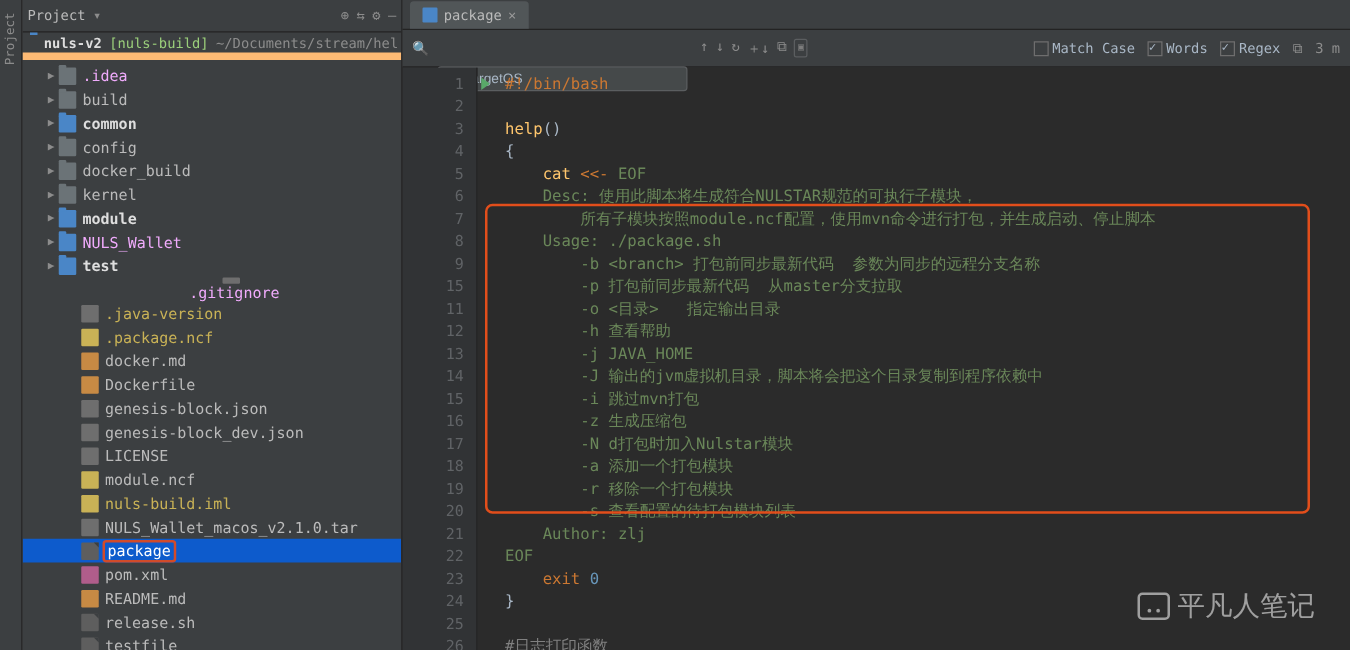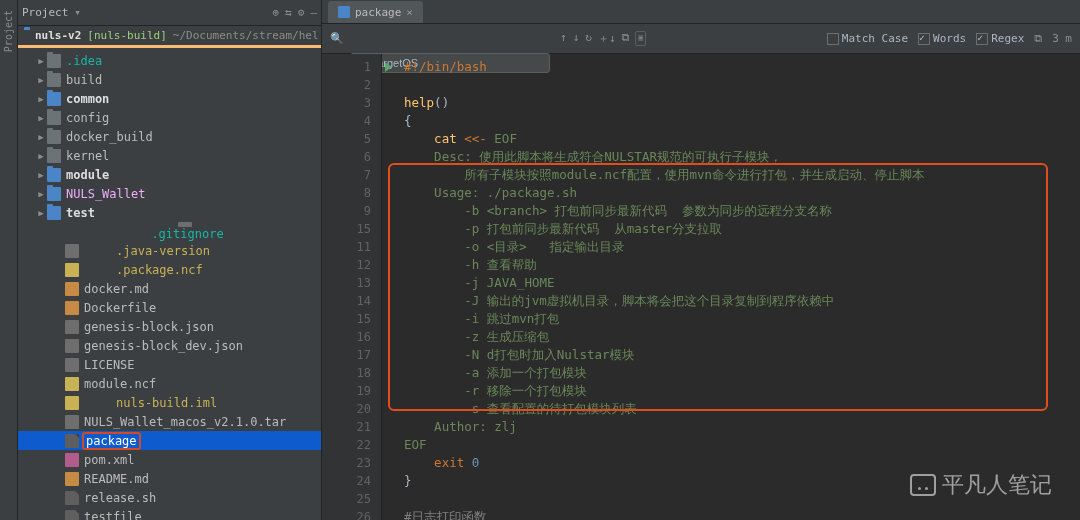--- a/index.html
+++ b/index.html
@@ -30,21 +30,21 @@
   .side-top {
     height:26px; display:flex; align-items:center; gap:4px;
     padding:0 4px; border-bottom:1px solid #232323;
     background:#3c3f41; font-size:11px; color:#bbbbbb;
   }
   .side-top .lbl { color:#bbbbbb; }
   .side-top .dd { margin-left:2px; color:#8c8c8c; }
   .side-top .icons { margin-left:auto; display:flex; gap:6px; color:#8c8c8c; }
   .crumb {
     height:22px; display:flex; align-items:center; gap:6px;
-    padding:0 6px; border-bottom:3px solid #fdba74; font-size:11px;
+    padding:0 6px; border-bottom:6px solid #fdba74; font-size:11px;
     overflow:hidden; white-space:nowrap;
   }
   .crumb .proj { font-weight:bold; color:#dedede;}
   .crumb .branch { color:#9bcf7b; }
   .crumb .path { color:#8c8c8c; }
   .tree { flex:1; overflow:hidden; padding-top:3px; }
   .node {
     height:19px; display:flex; align-items:center;
     font-size:12px; white-space:nowrap; cursor:default;
   }
@@ -54,23 +54,23 @@
   .folder-dark::before { content:""; position:absolute; left:0; top:-2px; width:6px; height:3px; background:#6b7377; border-radius:1px 1px 0 0; }
   .folder-blue { background:#4a86c7; border-radius:1px; }
   .folder-blue::before { content:""; position:absolute; left:0; top:-2px; width:6px; height:3px; background:#4a86c7; border-radius:1px 1px 0 0; }
   .file-g { background:#6e6e6e; border-radius:1px; }
   .file-y { background:#c9b256; border-radius:1px; }
   .file-o { background:#c78a44; border-radius:1px; }
   .file-m { background:#b05d8b; border-radius:1px; }
   .file-file { background:#5e5e5e; border-radius:1px; }
   .file-file::before { content:""; position:absolute; right:0; top:0; border-top:4px solid #3c3f41; border-left:4px solid transparent;}
   .txt { color:#bbbbbb; }
-  .txt-d { color:#14b8a6; }
+  .txt-d { color:#f0abfc; }
   .txt-b { font-weight:bold; color:#dedede; }
-  .txt-y { color:#c9b256;margin-left:32px; }
+  .txt-y { color:#c9b256; }
   .txt-o { color:#f0abfc; }
   .selected { background:#0d5bcc !important; }
   .selected .txt, .selected .txt-y, .selected .txt-o { color:#ffffff; }
   .redbox { border:2px solid #d14b2a; border-radius:3px; margin-left:-2px; padding:0 2px; }
 
   
   .editor { flex:1; display:flex; flex-direction:column; background:#2b2b2b; }
   .tabs {
     height:24px; background:#3c3f41; border-bottom:1px solid #232323;
     display:flex; align-items:flex-end; padding-left:6px;

